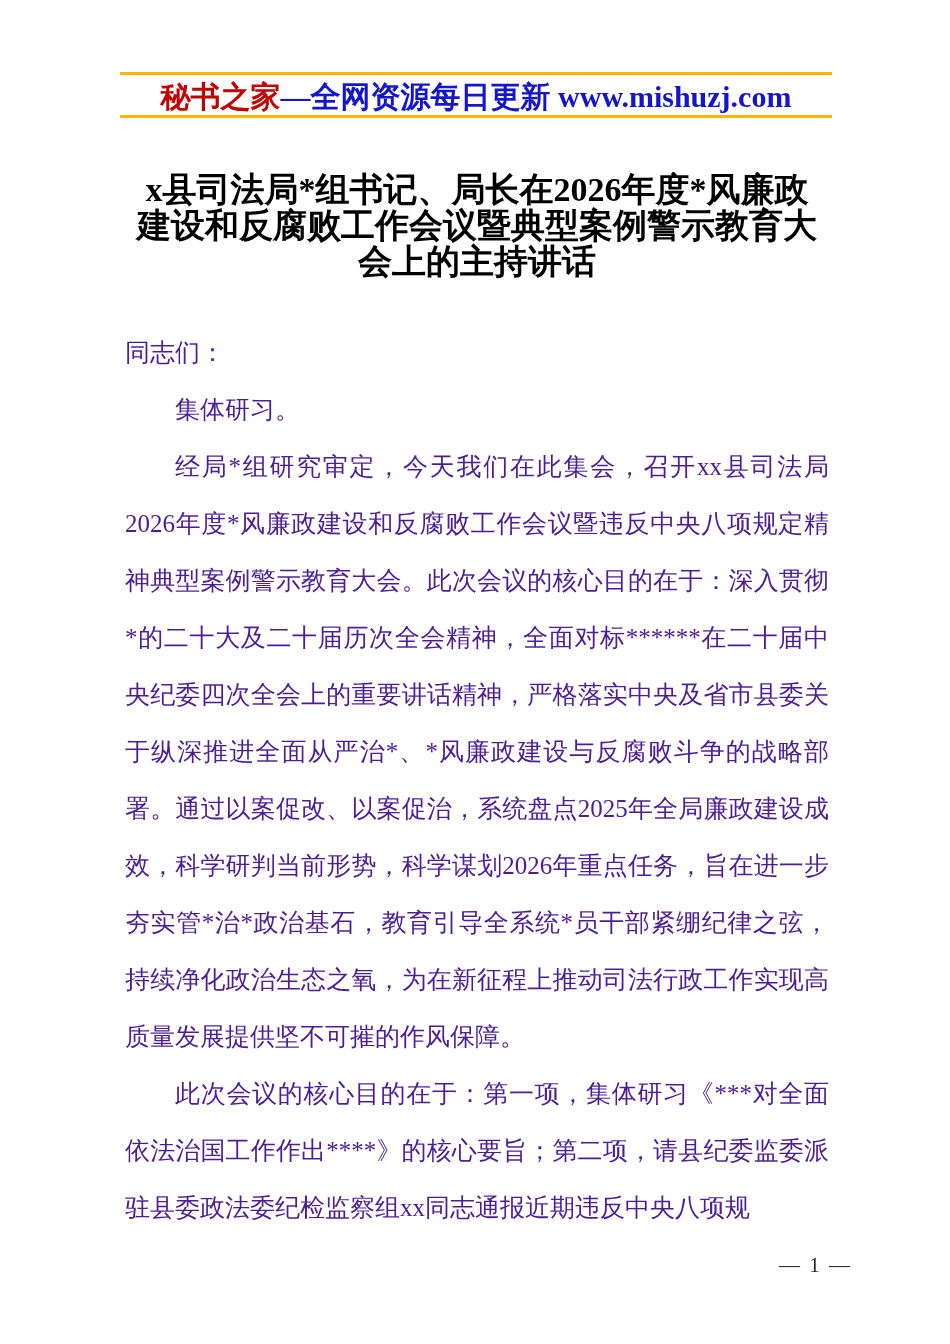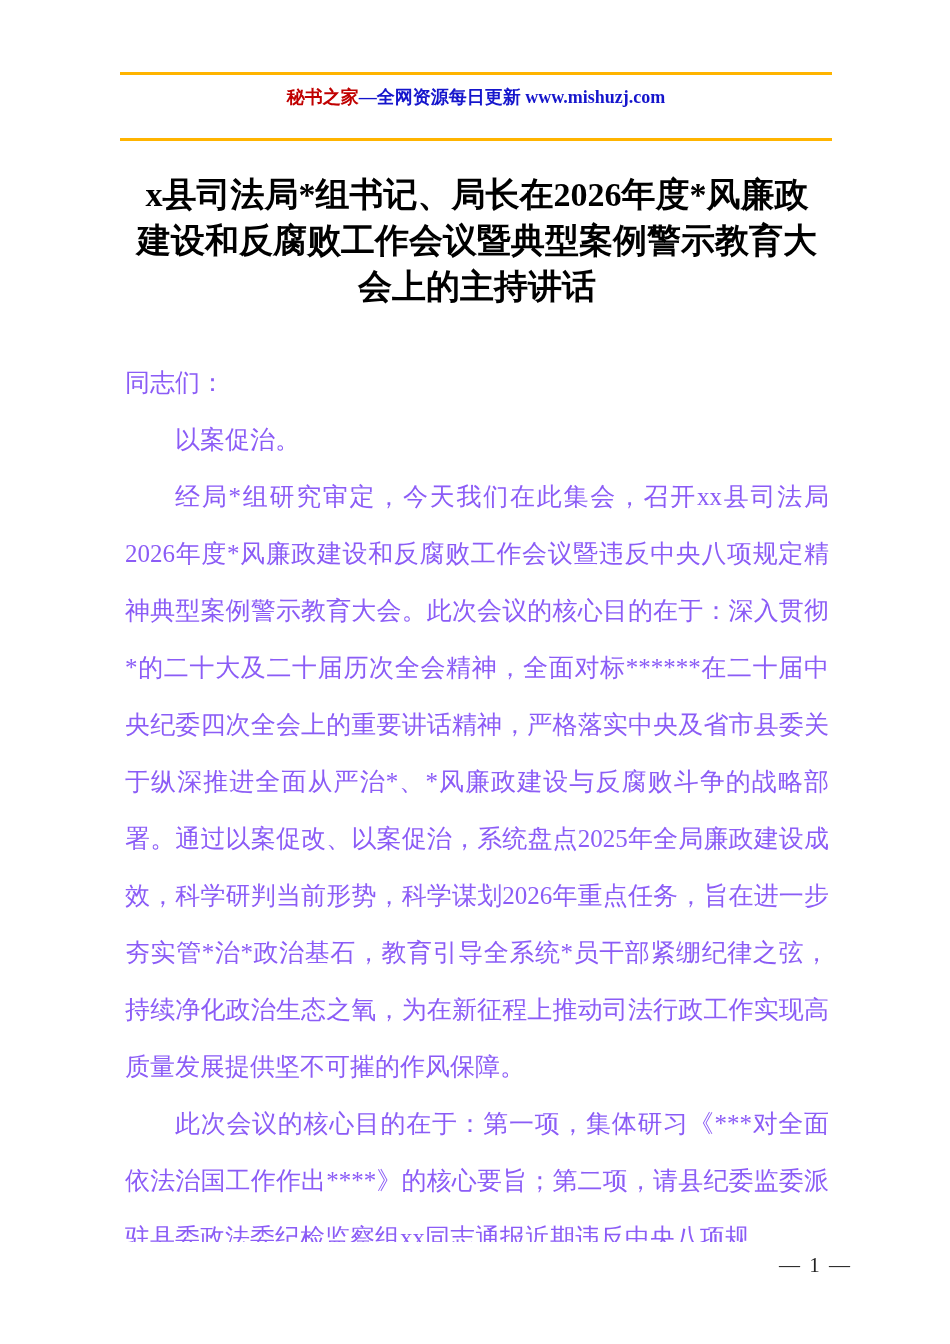--- a/index.html
+++ b/index.html
@@ -27,22 +27,22 @@
   .site-header {
     position: absolute;
     top: 72px; left: 120px; right: 118px;
     text-align: center;
   }
   .header-rule {
     height: 3px;
     background: var(--rule-color);
   }
   .header-text {
-    padding: 6px 0 25px 0;
-    font-size: 18px;
+    padding: 6px 0 2px 0;
+    font-size: 30px;
     line-height: 32px;
     white-space: nowrap;
   }
   .site-name {
     color: var(--site-name-color);
     font-weight: bold;
   }
   .site-tagline, .site-url {
     color: var(--tagline-color);
     font-weight: bold;
@@ -55,31 +55,31 @@
     top: 172px; left: 125px;
     width: 704px;
     height: 1070px;
     overflow: hidden;
   }
   .doc-title {
     margin: 0 0 44px 0;
     padding: 0 8px;
     font-size: 34px;
     font-weight: bold;
-    line-height: 46px;
+    line-height: 36px;
     text-align: center;
     color: #000000;
   }
   .doc-body .para {
     margin: 0;
     font-size: 25px;
     line-height: 57px;
     text-align: justify;
     text-justify: inter-ideograph;
-    color: #8b5cf6;
+    color: #4c1d95;
   }
   .doc-body .para.indent { text-indent: 2em; }
   .doc-body .bold { font-weight: normal; }
 
   
   .page-footer {
     position: absolute;
     right: 98px; bottom: 66px;
     font-size: 21px;
     color: #222222;
@@ -96,21 +96,21 @@
     <div class="header-text">
       <span class="site-name">秘书之家</span><span class="site-tagline">—全网资源每日更新 </span><span class="site-url">www.mishuzj.com</span>
     </div>
     <div class="header-rule"></div>
   </div>
 
   <div class="content">
     <h1 class="doc-title">x县司法局*组书记、局长在2026年度*风廉政建设和反腐败工作会议暨典型案例警示教育大会上的主持讲话</h1>
     <div class="doc-body">
         <p class="para"><span>同志们：</span></p>
-        <p class="para indent"><span>以案促治。</span></p>
+        <p class="para indent"><span>集体研习。</span></p>
         <p class="para indent"><span>经局*组研究审定，今天我们在此集会，召开xx县司法局2026年度*风廉政建设和反腐败工作会议暨违反中央八项规定精神典型案例警示教育大会。此次会议的核心目的在于：深入贯彻*的二十大及二十届历次全会精神，全面对标******在二十届中央纪委四次全会上的重要讲话精神，严格落实中央及省市县委关于纵深推进全面从严治*、*风廉政建设与反腐败斗争的战略部署。通过以案促改、以案促治，系统盘点2025年全局廉政建设成效，科学研判当前形势，科学谋划2026年重点任务，旨在进一步夯实管*治*政治基石，教育引导全系统*员干部紧绷纪律之弦，持续净化政治生态之氧，为在新征程上推动司法行政工作实现高质量发展提供坚不可摧的作风保障。</span></p>
         <p class="para indent"><span>此次会议的核心目的在于：</span><span class="bold">第一项</span><span>，集体研习《***对全面依法治国工作作出****》的核心要旨；</span><span class="bold">第二项</span><span>，请县纪委监委派驻县委政法委纪检监察组xx同志通报近期违反中央八项规</span></p>
       </div>
   </div>
 
   <div class="page-footer">
     <span>— 1 —</span>
   </div>
 
 </div>

